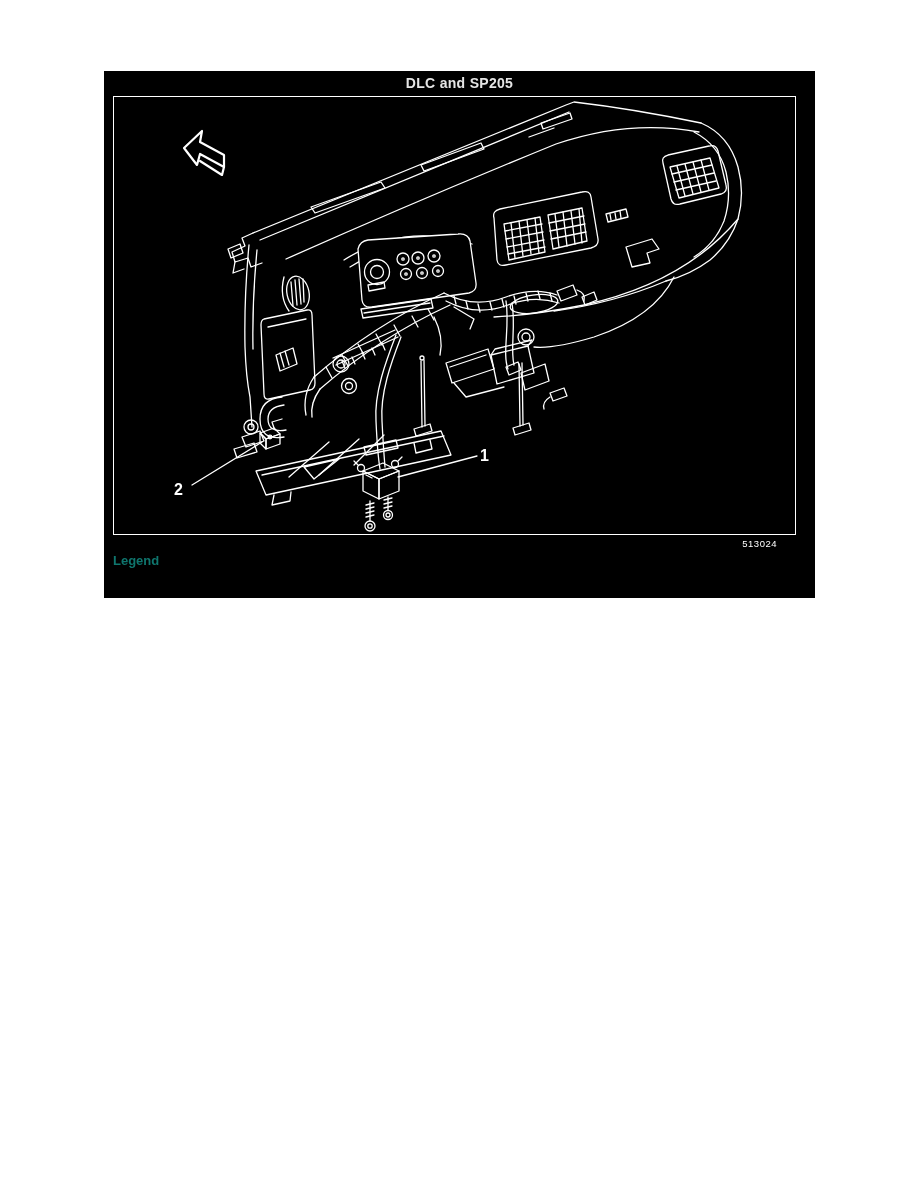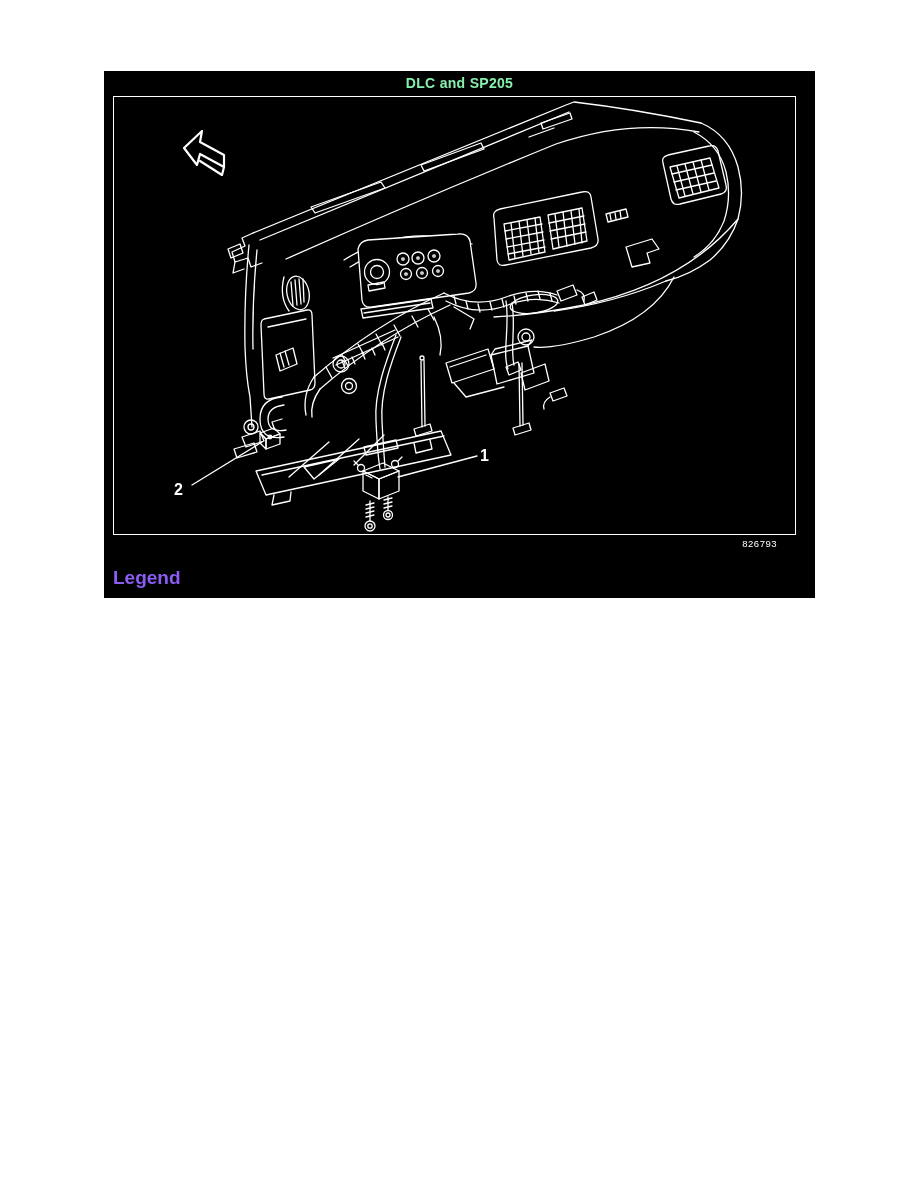--- a/index.html
+++ b/index.html
@@ -1,24 +1,24 @@
 <!DOCTYPE html>
 <html><head>
 <meta charset="utf-8">
 <style>
   html,body{margin:0;padding:0;}
   body{width:918px;height:1188px;background:#ffffff;font-family:"Liberation Sans",sans-serif;position:relative;}
   .page{position:absolute;left:0;top:0;width:918px;height:1188px;background:#ffffff;}
   .figure-panel{position:absolute;left:104px;top:71px;width:711px;height:527px;background:#000000;}
-  .figure-title{position:absolute;left:0;right:0;top:4px;text-align:center;color:#86efac;
+  .figure-title{position:absolute;left:0;right:0;top:4px;text-align:center;color:#e5e5e5;
     font-size:14px;font-weight:bold;letter-spacing:0.3px;}
   .figure-frame{position:absolute;left:9px;top:25px;width:681px;height:437px;border:1px solid #ffffff;}
   .art{position:absolute;left:0;top:0;width:681px;height:437px;display:block;}
   .figure-number{position:absolute;top:467px;right:38px;color:#ffffff;font-size:9.5px;letter-spacing:0.5px;}
-  .legend-heading{position:absolute;left:9px;top:496px;color:#8b5cf6;font-size:19px;font-weight:bold;}
+  .legend-heading{position:absolute;left:9px;top:482px;color:#0f766e;font-size:13px;font-weight:bold;}
   .legend-row{position:absolute;left:0;top:507px;width:711px;height:18px;color:#ffffff;font-size:13.5px;}
   .legend-item{position:absolute;top:0;white-space:nowrap;}
   .legend-item.item-1{left:37px;}
   .legend-item.item-2{left:399px;}
   .legend-item .ref{display:inline-block;margin-right:10px;}
   svg text{font-family:"Liberation Sans",sans-serif;}
 </style>
 </head>
 <body>
 
@@ -203,19 +203,19 @@
             <path d="M363 359 L284 380"></path>
             <path d="M78 388 L148 345"></path>
             <text x="366" y="364" fill="#ffffff" stroke="none" font-size="16" font-weight="bold">1</text>
             <text x="60" y="398" fill="#ffffff" stroke="none" font-size="16" font-weight="bold">2</text>
           </g>
 
         </g>
       </svg>
     </div>
 
-    <div class="figure-number">826793</div>
+    <div class="figure-number">513024</div>
 
     <div class="legend-heading">Legend</div>
 
 
   </div>
 </div>
 
 </body></html>

